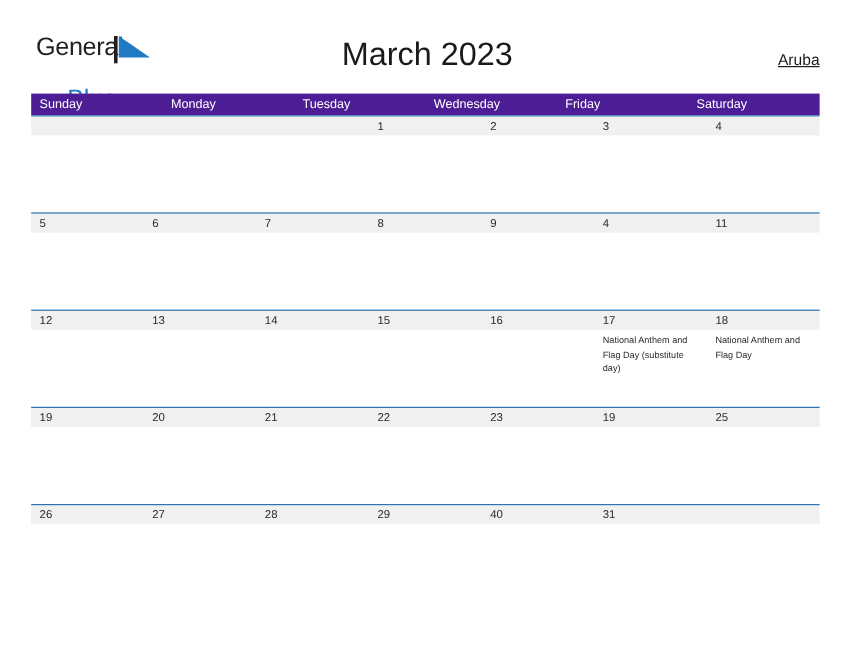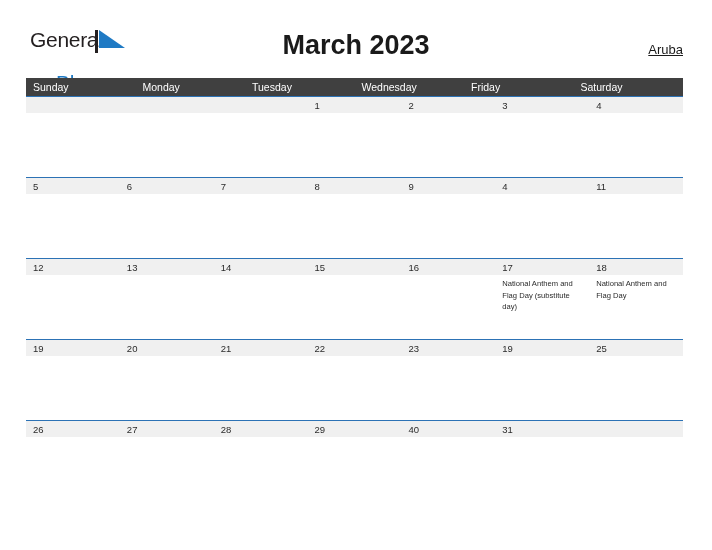--- a/index.html
+++ b/index.html
@@ -65,21 +65,21 @@
   }
   .logo-flag svg { display: block; }
 
   .title {
     position: absolute;
     left: 0;
     top: 30px;
     width: 712px;
     text-align: center;
     font-size: 27px;
-    font-weight: 700;
+    font-weight: 400;
     color: #1a1a1a;
     letter-spacing: 0px;
   }
 
   .country {
     position: absolute;
     right: 29px;
     top: 42px;
     font-size: 13px;
     color: #1a1a1a;
@@ -92,21 +92,21 @@
     position: absolute;
     left: 26px;
     top: 78px;
     width: 657px;
   }
 
   .weekdays {
     display: flex;
     width: 657px;
     height: 18px;
-    background: #404040;
+    background: #4c1d95;
   }
   .weekday {
     flex: 1 1 0;
     color: #ffffff;
     font-size: 10.5px;
     line-height: 18px;
     padding-left: 7px;
     white-space: nowrap;
   }
 

